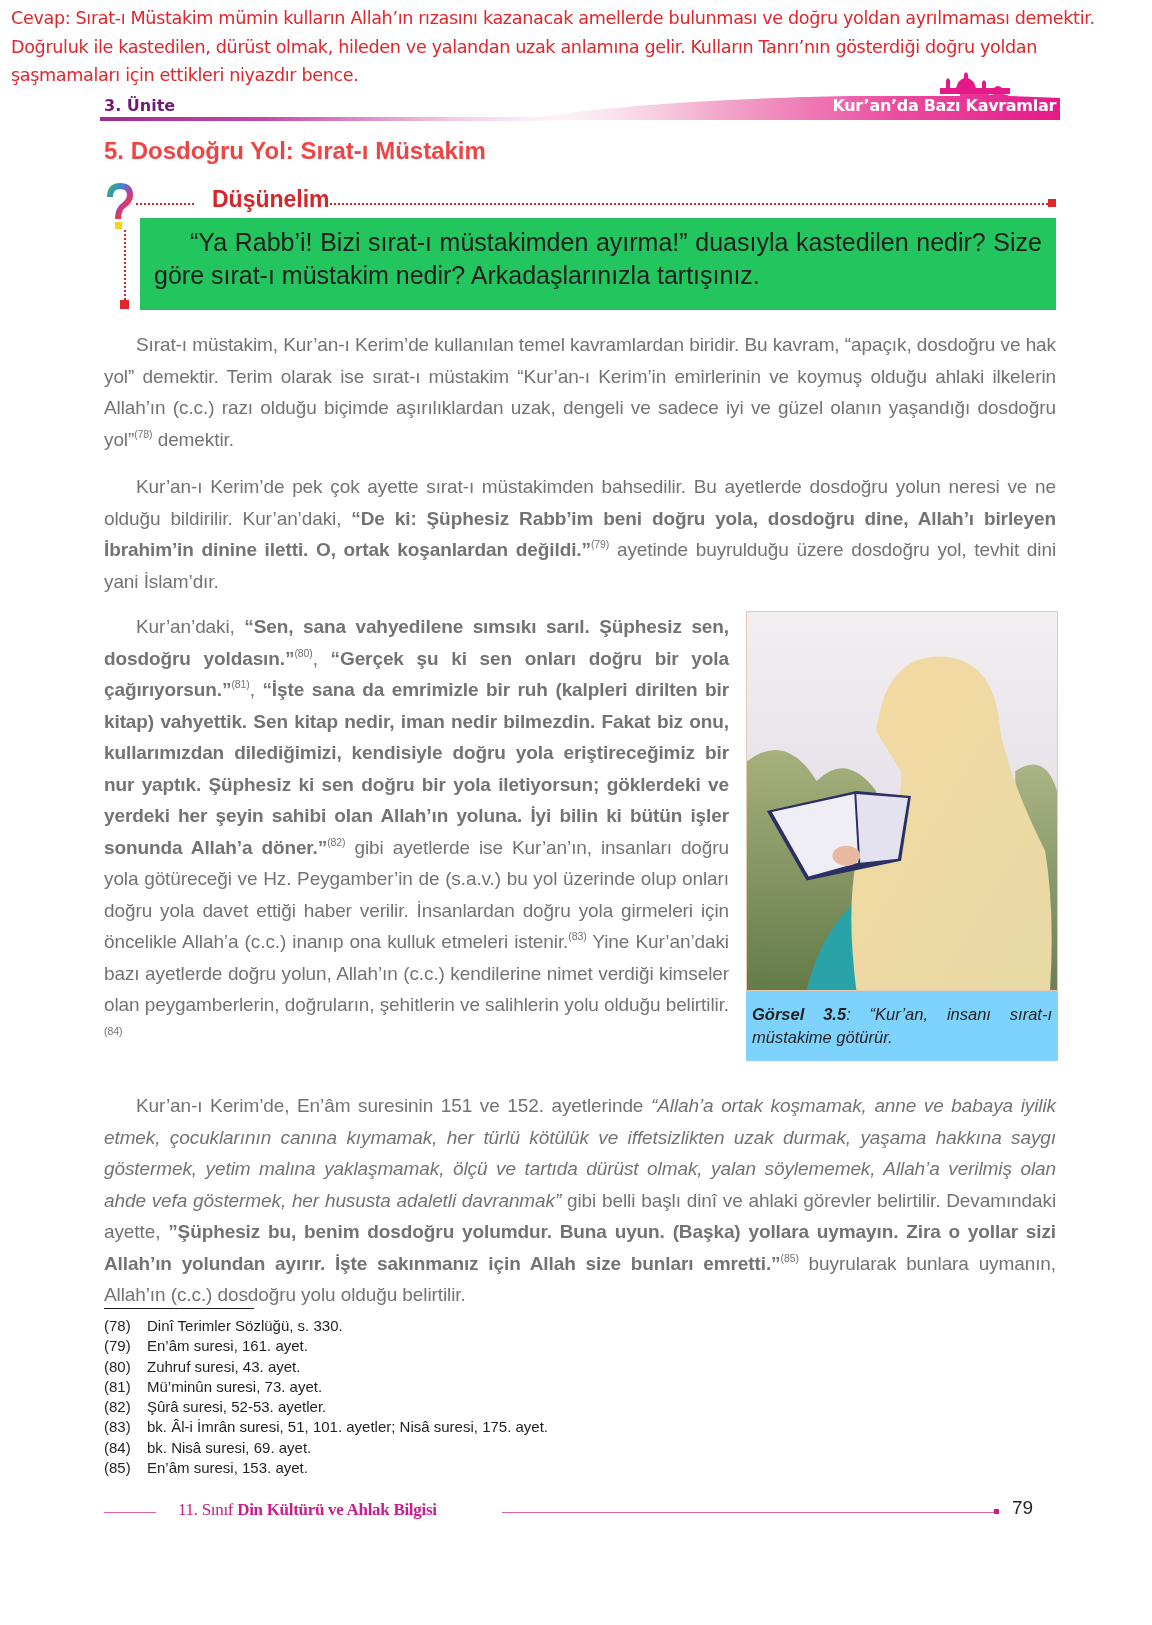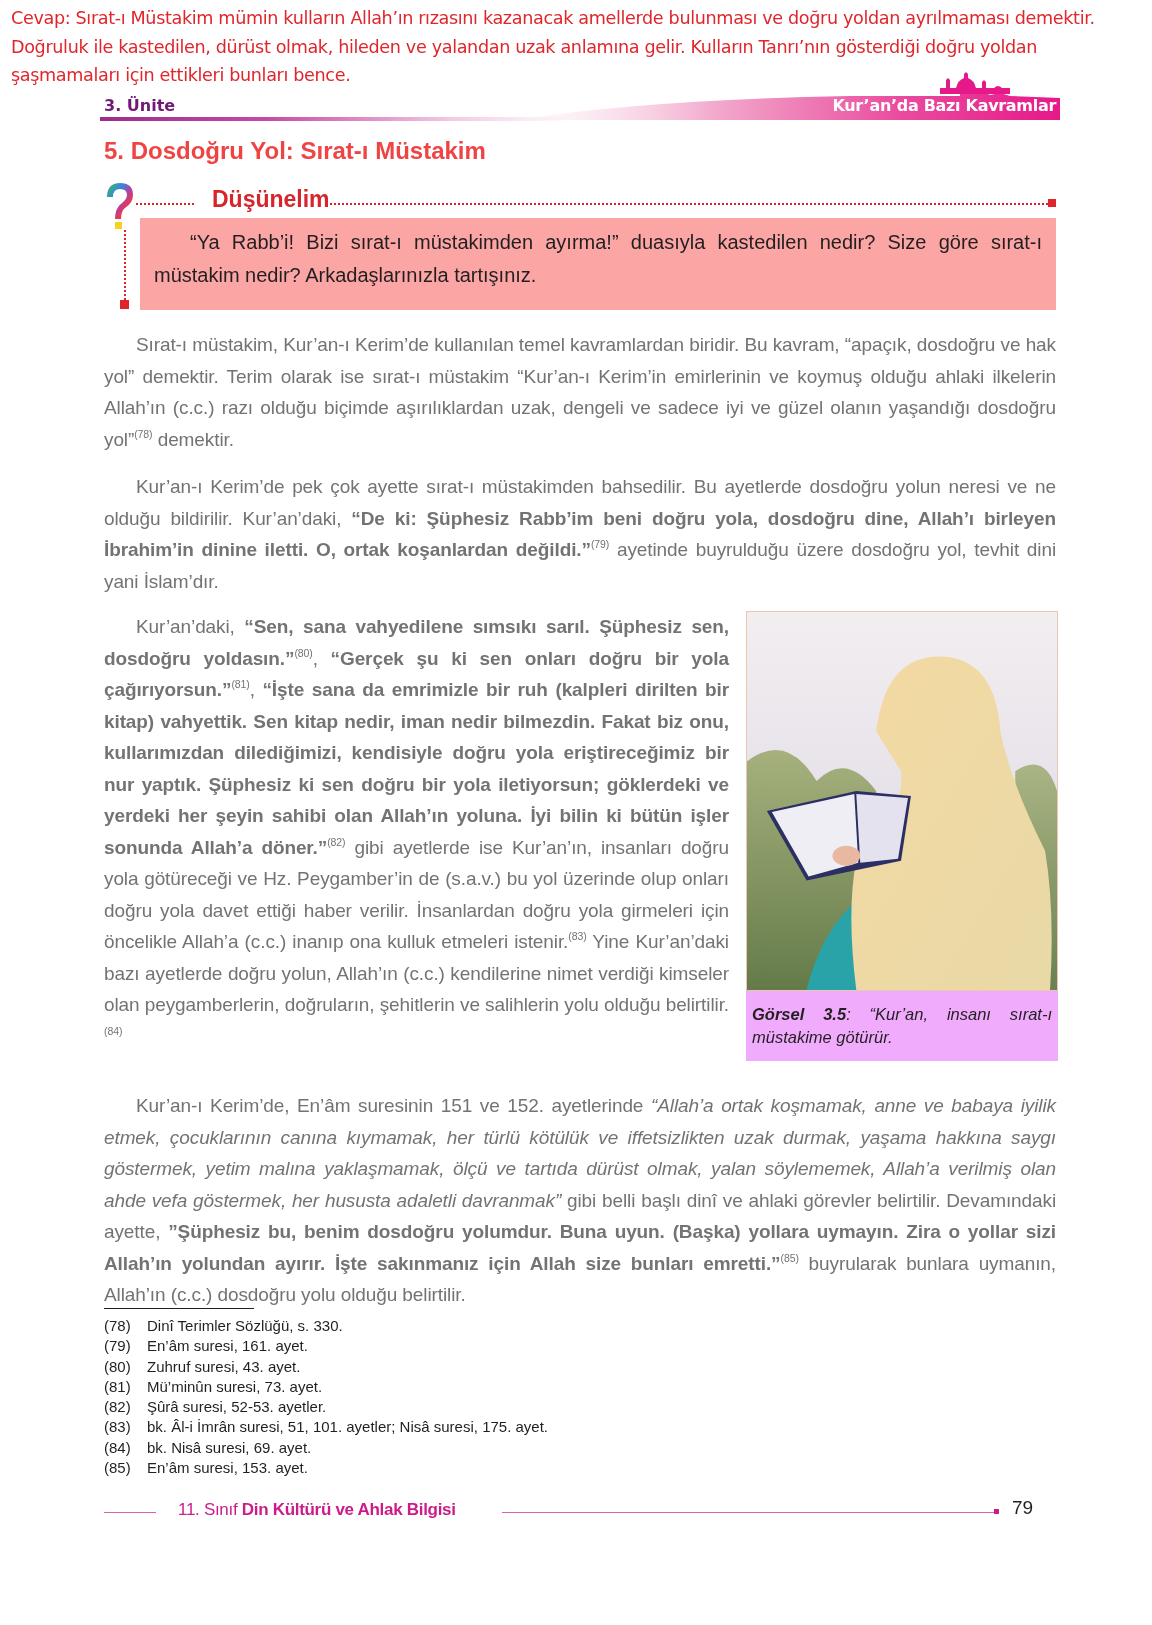--- a/index.html
+++ b/index.html
@@ -15,55 +15,55 @@
 
   .section-title { position: absolute; left: 104px; top: 137px; font-size: 24px; font-weight: bold; color: #ef4444; }
 
   .qmark { position: absolute; left: 104px; top: 181px; width: 32px; height: 62px; }
   .think-dots-left { position: absolute; left: 136px; top: 203px; width: 58px; border-top: 2px dotted #d6262b; }
   .think-title { position: absolute; left: 212px; top: 186px; font-size: 23px; font-weight: bold; color: #d6262b; }
   .think-dots-right { position: absolute; left: 330px; top: 203px; width: 718px; border-top: 2px dotted #d6262b; }
   .think-end { position: absolute; left: 1048px; top: 199px; width: 8px; height: 8px; background: #e0252b; }
   .think-vline { position: absolute; left: 124px; top: 230px; height: 70px; border-left: 2px dotted #d6262b; }
   .think-vend { position: absolute; left: 120px; top: 300px; width: 9px; height: 9px; background: #e0252b; }
-  .think-box { position: absolute; left: 140px; top: 218px; width: 916px; height: 92px; background: #fca5a5; padding: 8px 14px 0 14px; font-size: 20px; line-height: 33px; color: #231f20; }
+  .think-box { position: absolute; left: 140px; top: 218px; width: 916px; height: 92px; background: #22c55e; padding: 8px 14px 0 14px; font-size: 25px; line-height: 33px; color: #231f20; }
   .think-box p { text-indent: 36px; text-align: justify; }
 
   .body-text { position: absolute; font-size: 19px; line-height: 31.5px; color: #737373; text-align: justify; letter-spacing: -0.1px; }
   .body-text p { text-indent: 32px; }
   .body-text b { font-weight: bold; }
   .body-text i { font-style: italic; }
   sup { font-size: 10.5px; vertical-align: 8px; line-height: 0; }
 
   .p1 { left: 104px; top: 329px; width: 952px; }
   .p2 { left: 104px; top: 471px; width: 952px; }
   .p3 { left: 104px; top: 611px; width: 625px; }
   .p4 { left: 104px; top: 1090px; width: 952px; }
 
-  .figure { position: absolute; left: 746px; top: 611px; width: 312px; height: 450px; background: #f0abfc; }
+  .figure { position: absolute; left: 746px; top: 611px; width: 312px; height: 450px; background: #7dd3fc; }
   .photo { position: absolute; left: 0; top: 0; width: 312px; height: 380px; border: 1px solid #e8c8b0; overflow: hidden; }
   .caption { position: absolute; left: 6px; top: 392px; width: 300px; font-size: 16.5px; line-height: 23px; font-style: italic; color: #231f20; text-align: justify; }
   .caption b { font-weight: bold; }
 
   .fn-rule { position: absolute; left: 104px; top: 1308px; width: 150px; border-top: 1.5px solid #231f20; }
   .footnotes { position: absolute; left: 104px; top: 1316px; font-size: 15px; line-height: 20.3px; color: #231f20; list-style: none; }
   .footnotes li { display: flex; }
   .footnotes .num { width: 43px; }
 
   .footer-line-left { position: absolute; left: 104px; top: 1512px; width: 52px; border-top: 1.5px solid #e05fa8; }
-  .footer-title { position: absolute; left: 178px; top: 1500px; font-family: Liberation Sans, sans-serif; font-size: 17px; color: #cc1c8a; letter-spacing: -0.3px; }
+  .footer-title { position: absolute; left: 178px; top: 1500px; font-family: Liberation Serif, serif; font-size: 17px; color: #cc1c8a; letter-spacing: -0.3px; }
   .footer-title b { font-weight: bold; }
   .footer-line-right { position: absolute; left: 502px; top: 1512px; width: 494px; border-top: 1.5px solid #e05fa8; }
   .footer-dot { position: absolute; left: 994px; top: 1509px; width: 5px; height: 5px; background: #cc1c8a; }
   .page-num { position: absolute; left: 1012px; top: 1497px; font-size: 19px; color: #231f20; }
 </style>
 </head>
 <body>
 
-<div class="answer">Cevap: Sırat-ı Müstakim mümin kulların Allah’ın rızasını kazanacak amellerde bulunması ve doğru yoldan ayrılmaması demektir. Doğruluk ile kastedilen, dürüst olmak, hileden ve yalandan uzak anlamına gelir. Kulların Tanrı’nın gösterdiği doğru yoldan şaşmamaları için ettikleri bunları bence.</div>
+<div class="answer">Cevap: Sırat-ı Müstakim mümin kulların Allah’ın rızasını kazanacak amellerde bulunması ve doğru yoldan ayrılmaması demektir. Doğruluk ile kastedilen, dürüst olmak, hileden ve yalandan uzak anlamına gelir. Kulların Tanrı’nın gösterdiği doğru yoldan şaşmamaları için ettikleri niyazdır bence.</div>
 
 <div class="unit-label">3. Ünite</div>
 <div class="unit-underline"></div>
 <svg class="header-band" viewBox="0 0 530 30" preserveAspectRatio="none">
   <defs>
     <linearGradient id="hb" x1="0" x2="1" y1="0" y2="0">
       <stop offset="0" stop-color="#fbe3ef" stop-opacity="0.2"></stop>
       <stop offset="0.35" stop-color="#f2a9cc"></stop>
       <stop offset="0.7" stop-color="#ea4b9e"></stop>
       <stop offset="1" stop-color="#e6198a"></stop>

